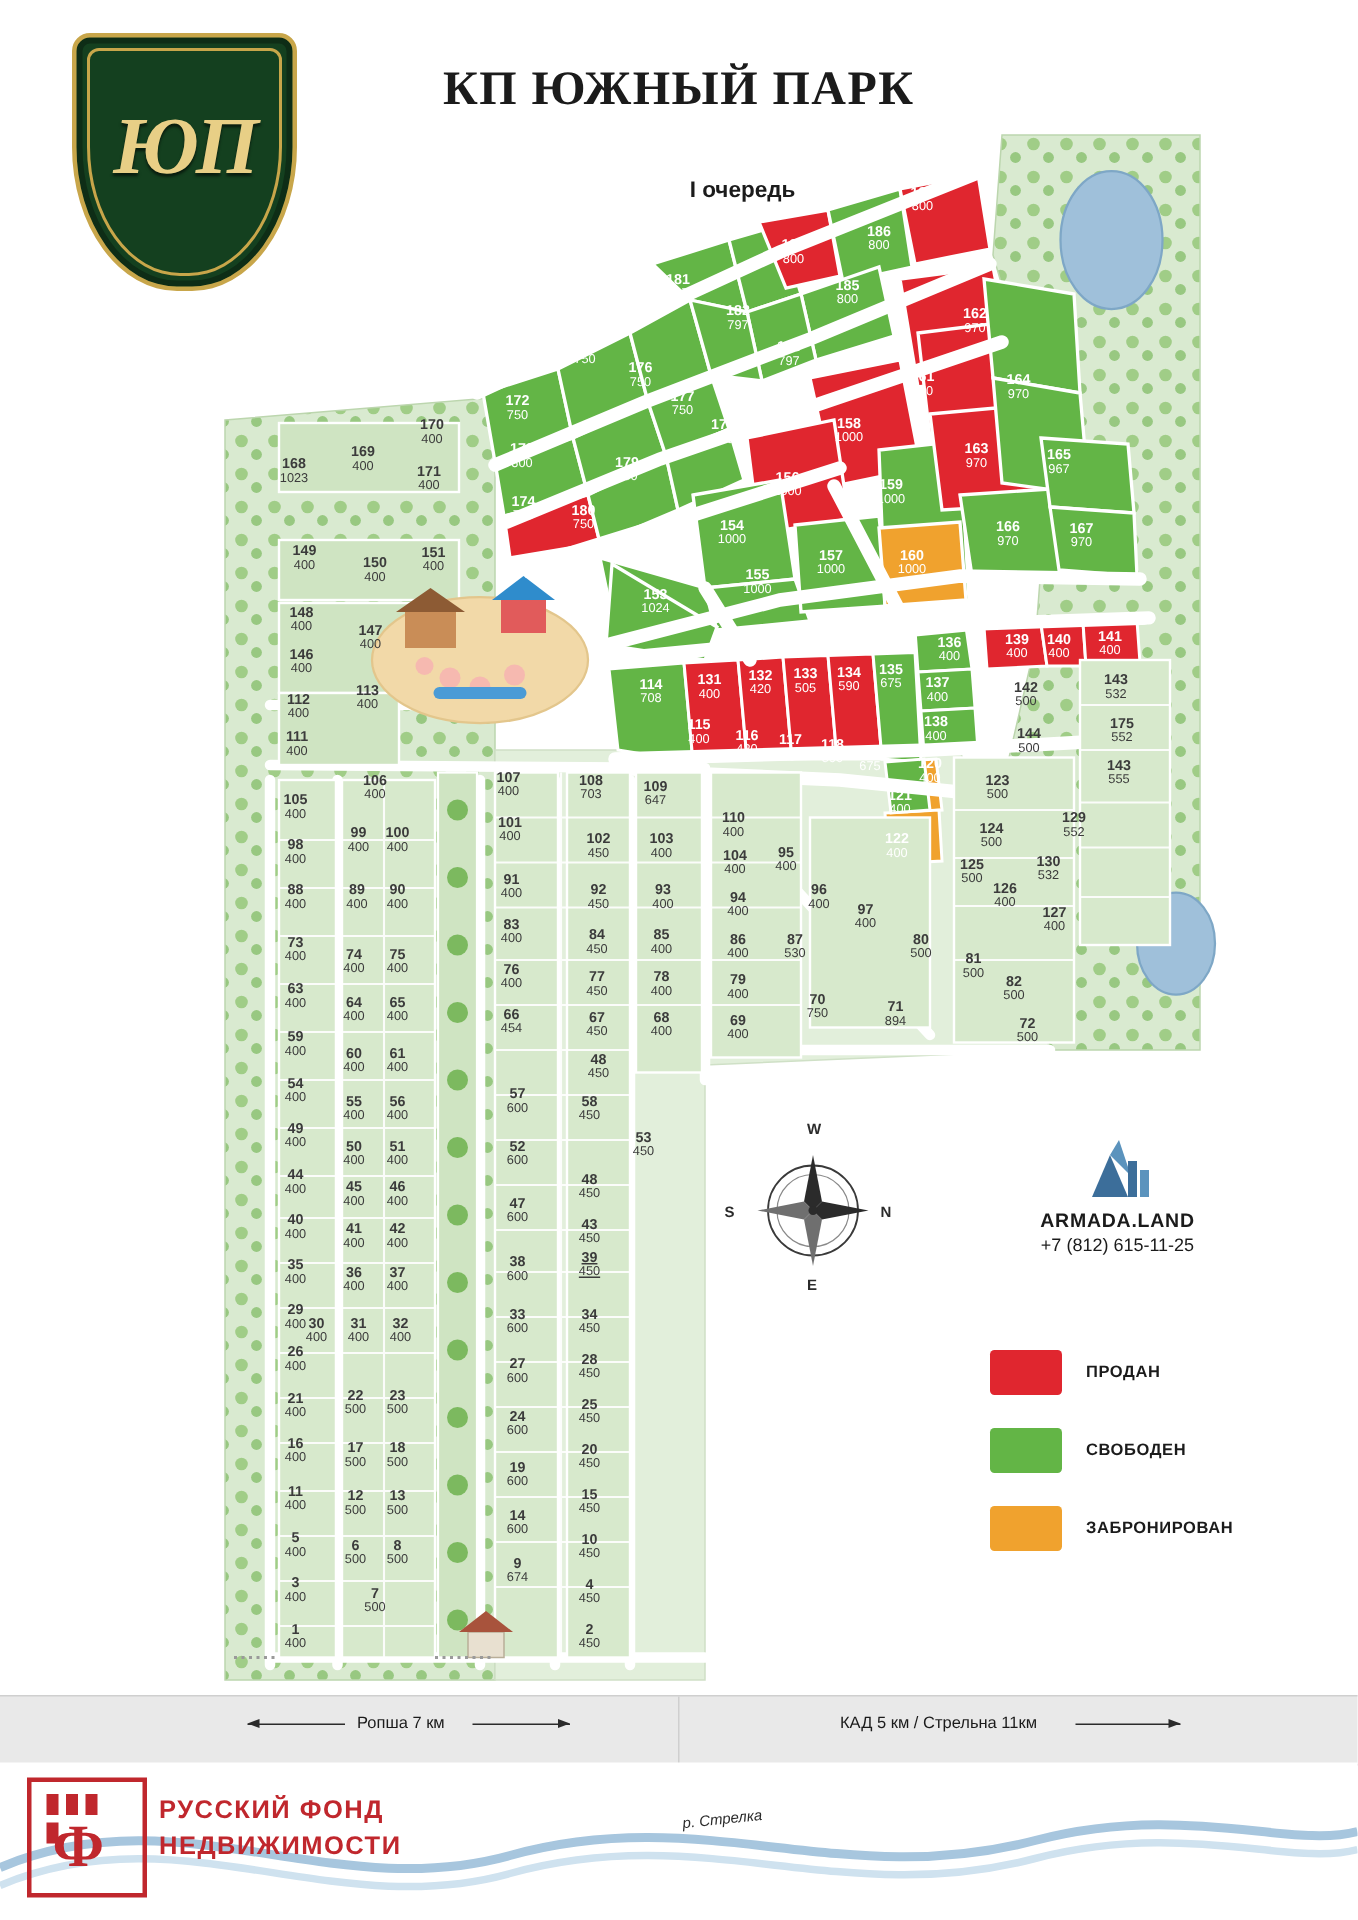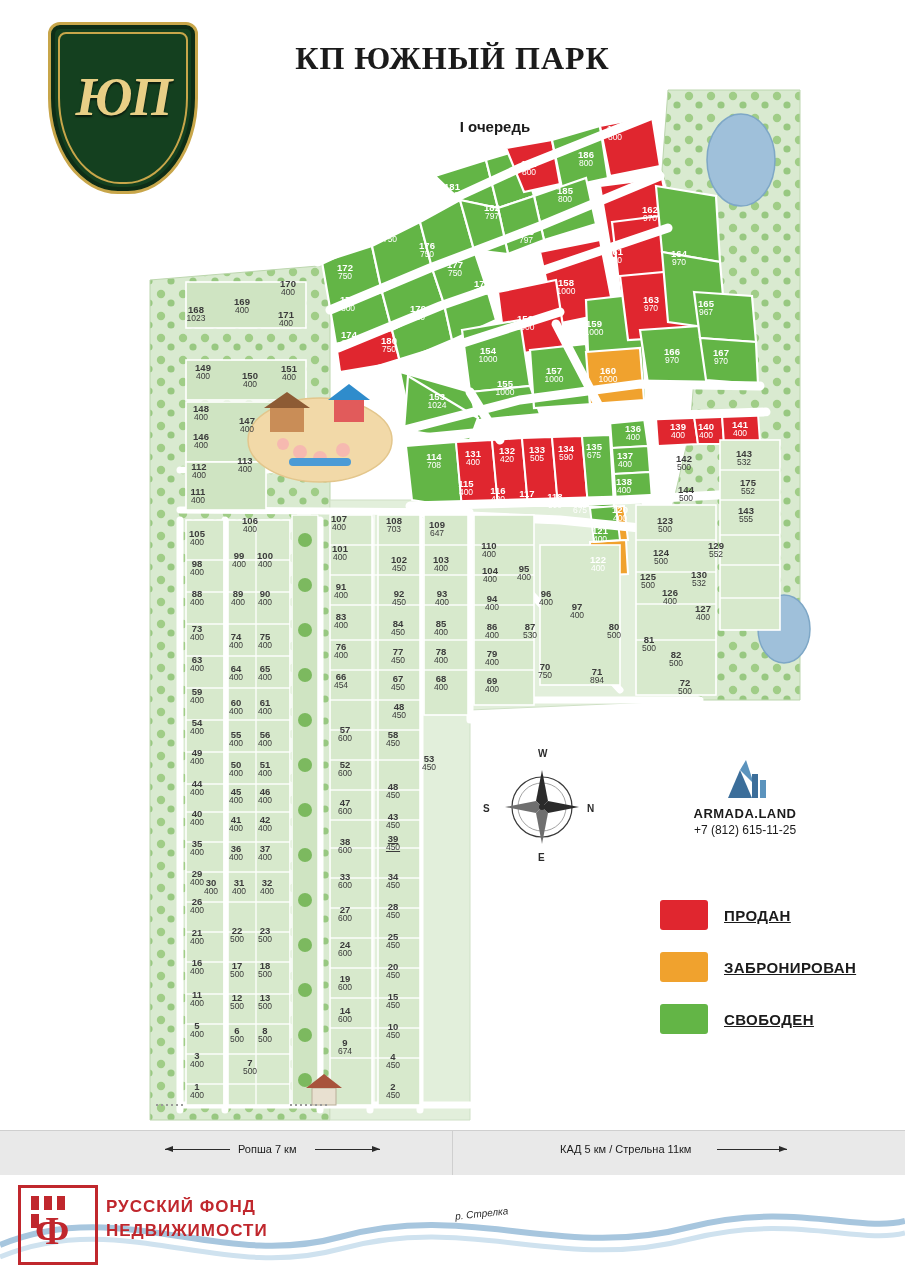--- a/index.html
+++ b/index.html
@@ -68,21 +68,21 @@
   
   .armada{position:absolute;left:655px;top:758px;width:180px;text-align:center;}
   .armada .ico{width:46px;height:44px;margin:0 auto 4px;}
   .armada .nm{font-size:13px;font-weight:bold;letter-spacing:.5px;}
   .armada .ph{font-size:12px;margin-top:2px;}
 
   
   .legend{position:absolute;left:660px;top:900px;}
   .legend .row{display:flex;align-items:center;margin-bottom:22px;}
   .legend .sw{width:48px;height:30px;border-radius:3px;margin-right:16px;}
-  .legend .tx{font-size:15px;font-weight:bold;letter-spacing:.4px;text-decoration:underline;}
+  .legend .tx{font-size:11px;font-weight:bold;letter-spacing:.4px;}
 
   
   .bottombar{
     position:absolute;left:0;top:1130px;width:905px;height:45px;
     background:#e9e9e9;border-top:1px solid #cfcfcf;border-bottom:1px solid #cfcfcf;
   }
   .bottombar .seg{position:absolute;top:12px;font-size:11px;white-space:nowrap;}
   .bottombar .divider{position:absolute;left:452px;top:0;width:1px;height:45px;background:#cfcfcf;}
   .arrow-l,.arrow-r{position:absolute;top:18px;height:1px;background:#2b2b2b;}
   .arrow-l:before{content:"";position:absolute;left:0;top:-3px;border-top:3.5px solid transparent;border-bottom:3.5px solid transparent;border-right:8px solid #2b2b2b;}
@@ -509,26 +509,26 @@
     <div class="nm">ARMADA.LAND</div>
     <div class="ph">+7 (812) 615-11-25</div>
   </div>
 
   <div class="legend">
     <div class="row">
       <span class="sw" style="background:#e0262f"></span>
       <span class="tx">ПРОДАН</span>
     </div>
     <div class="row">
+      <span class="sw" style="background:#63b546"></span>
+      <span class="tx">СВОБОДЕН</span>
+    </div>
+    <div class="row">
       <span class="sw" style="background:#f0a22e"></span>
       <span class="tx">ЗАБРОНИРОВАН</span>
-    </div>
-    <div class="row">
-      <span class="sw" style="background:#63b546"></span>
-      <span class="tx">СВОБОДЕН</span>
     </div>
   </div>
 
   <div class="bottombar">
     <div class="divider"></div>
     <span class="arrow-l" style="left:165px;width:65px;"></span>
     <span class="seg" style="left:238px;">Ропша 7 км</span>
     <span class="arrow-r" style="left:315px;width:65px;"></span>
     <span class="seg" style="left:560px;">КАД 5 км / Стрельна 11км</span>
     <span class="arrow-r" style="left:717px;width:70px;"></span>

